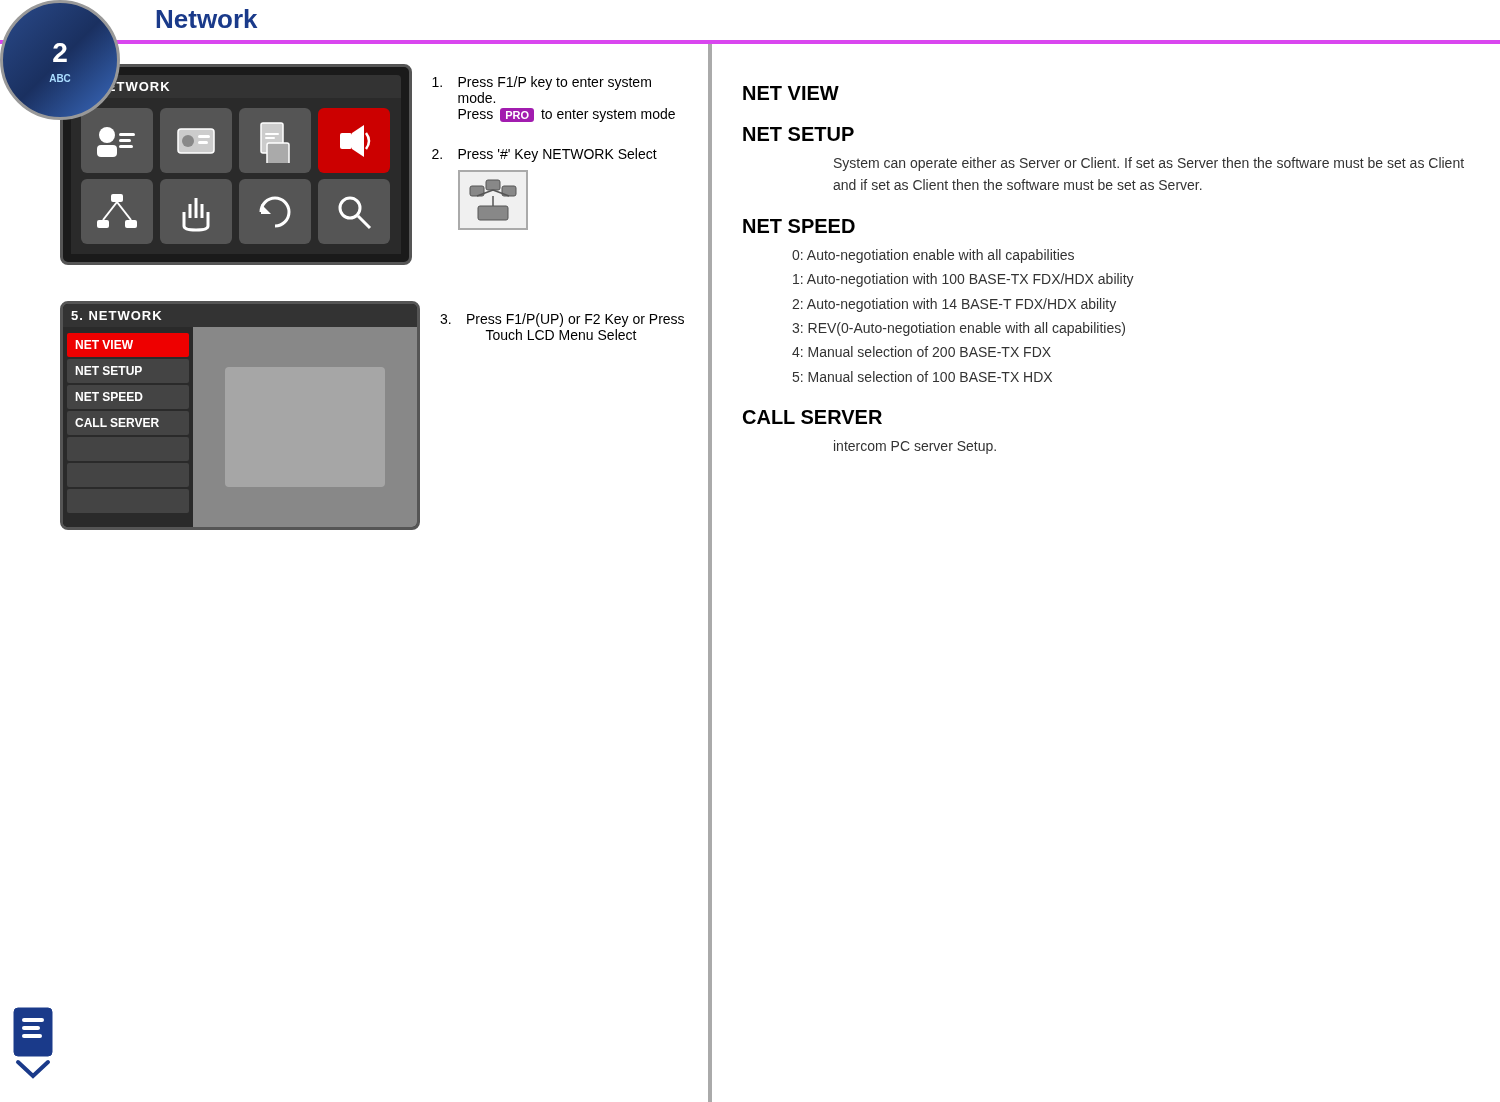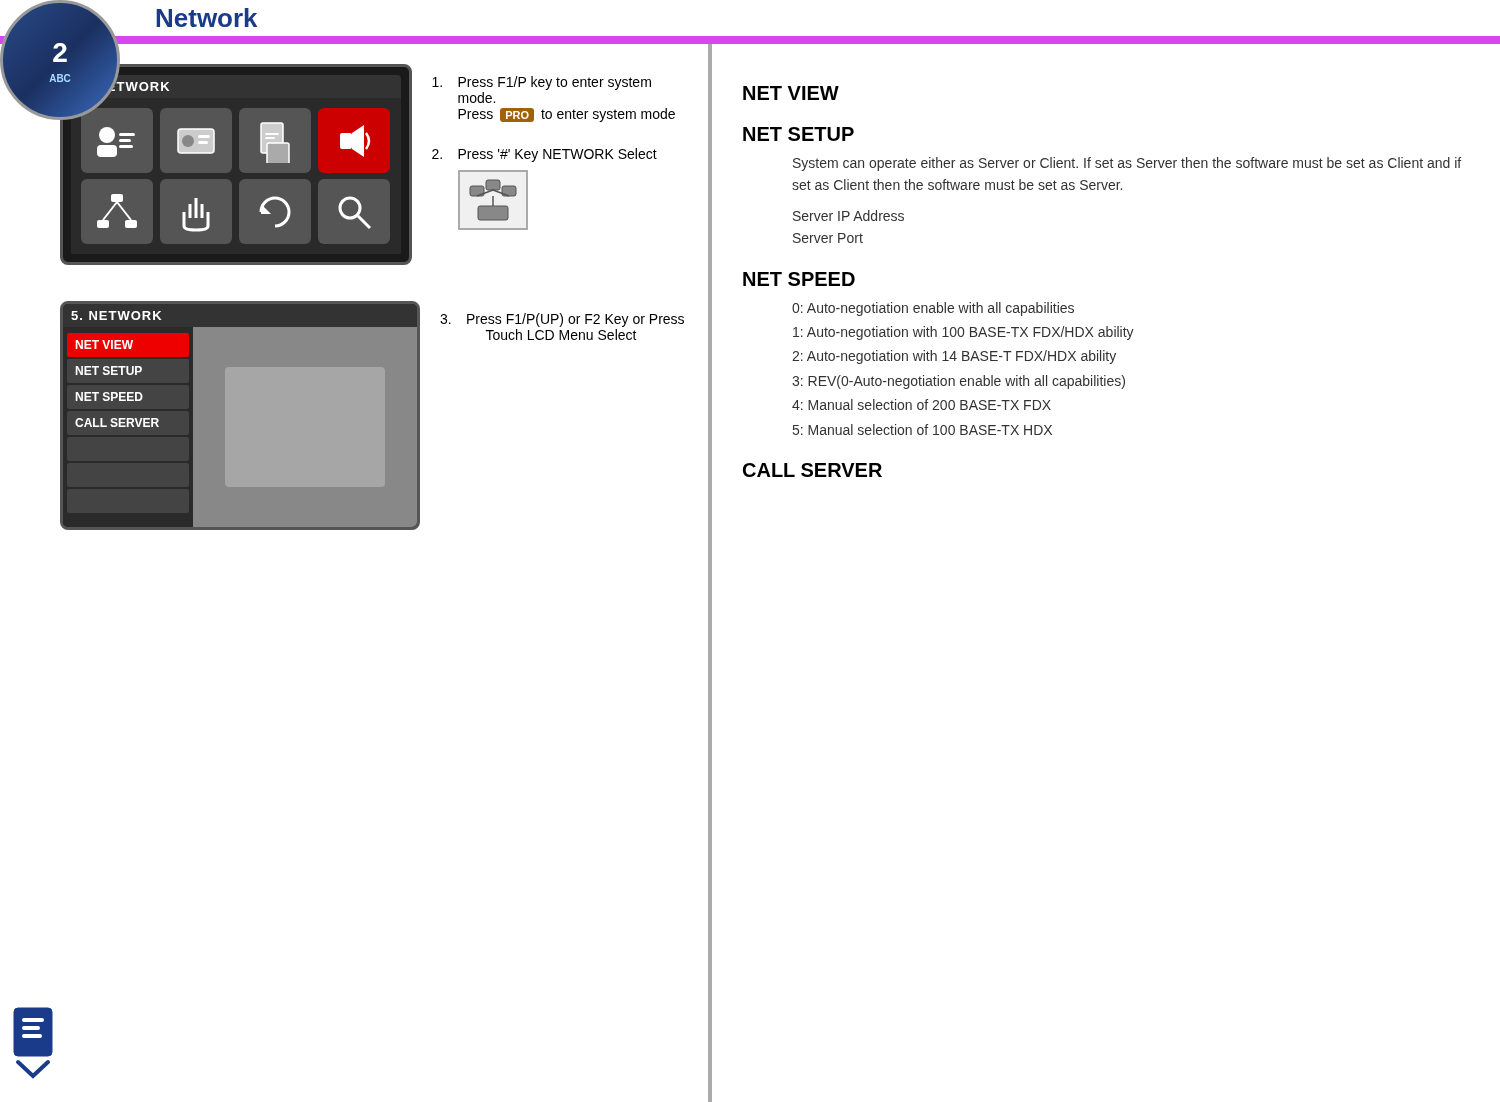--- a/index.html
+++ b/index.html
@@ -8,22 +8,21 @@
       background: #fff;
       width: 1500px;
       min-height: 1102px;
       position: relative;
       overflow: hidden;
     }
 
     
     .header {
       display: flex;
-      align-items: center;
-      border-bottom: 8px solid #d946ef;
+      border-bottom: 4px solid #d946ef;
       padding: 4px 0 4px 10px;
       height: 44px;
     }
     .logo-circle {
       width: 120px;
       height: 120px;
       border-radius: 50%;
       background: linear-gradient(135deg, #2a4a8a 0%, #1a3060 50%, #3a6abf 100%);
       position: absolute;
       top: 0;
@@ -170,21 +169,21 @@
       color: #000;
     }
     .step-text {
       font-size: 14px;
       color: #000;
     }
     .pro-badge {
       display: inline-flex;
       align-items: center;
       justify-content: center;
-      background: #a16207;
+      background: #a21caf;
       color: #fff;
       font-size: 11px;
       font-weight: bold;
       padding: 1px 5px;
       border-radius: 3px;
       margin: 0 3px;
       vertical-align: middle;
     }
     .network-icon-box {
       margin: 8px 0 8px 26px;
@@ -210,20 +209,21 @@
       margin-bottom: 6px;
     }
     .section-body {
       font-size: 14px;
       color: #333;
       margin-left: 50px;
       line-height: 1.6;
     }
     .section-body p {
       margin-bottom: 8px;
+      margin-left: 41px;
     }
     .section-body ul {
       list-style: none;
       padding: 0;
     }
     .section-body ul li {
       margin-bottom: 2px;
     }
 
     
@@ -388,39 +388,38 @@
 
   <div class="v-divider"></div>
 
   <div class="right-panel">
 
     <div class="section-heading">NET VIEW</div>
 
     <div class="section-heading">NET SETUP</div>
     <div class="section-body">
       <p>System can operate either as Server or Client. If set as Server then the software must be set as Client and if set as Client then the software must be set as Server.</p>
-      <p>
-        Server IP Address<br>
-        Server Port
-      </p>
     </div>
 
     <div class="section-heading">NET SPEED</div>
     <div class="section-body">
       <ul>
         <li>0: Auto-negotiation enable with all capabilities</li>
         <li>1: Auto-negotiation with 100 BASE-TX FDX/HDX ability</li>
         <li>2: Auto-negotiation with 14 BASE-T FDX/HDX ability</li>
         <li>3: REV(0-Auto-negotiation enable with all capabilities)</li>
         <li>4: Manual selection of 200 BASE-TX FDX</li>
         <li>5: Manual selection of 100 BASE-TX HDX</li>
       </ul>
     </div>
 
     <div class="section-heading">CALL SERVER</div>
+    <div class="section-body">
+      <p>intercom PC server Setup.</p>
+    </div>
 
   </div>
 </div>
 
 <div class="bottom-icon">
   <svg width="50" height="80" viewBox="0 0 50 80" fill="none">
     <rect x="6" y="4" width="38" height="48" rx="4" fill="#1a3a8a" stroke="#1a3a8a" stroke-width="1"></rect>
     <rect x="14" y="14" width="22" height="4" rx="2" fill="#fff"></rect>
     <rect x="14" y="22" width="18" height="4" rx="2" fill="#fff"></rect>
     <rect x="14" y="30" width="20" height="4" rx="2" fill="#fff"></rect>

